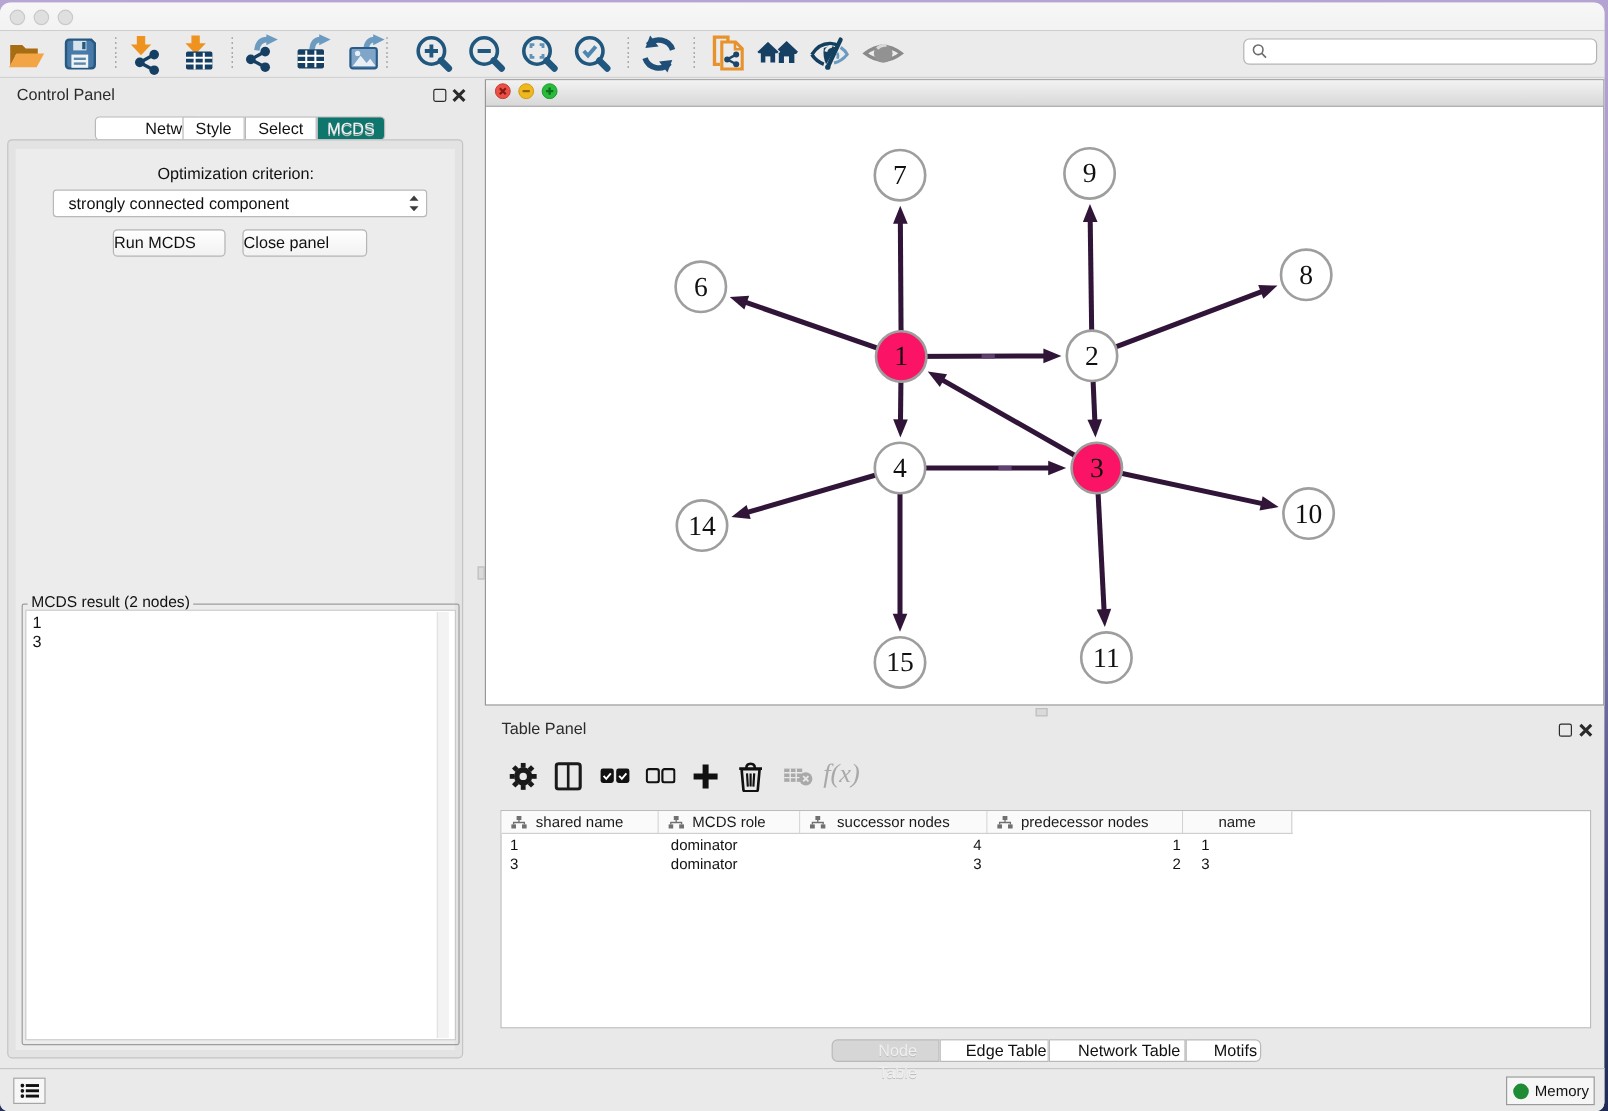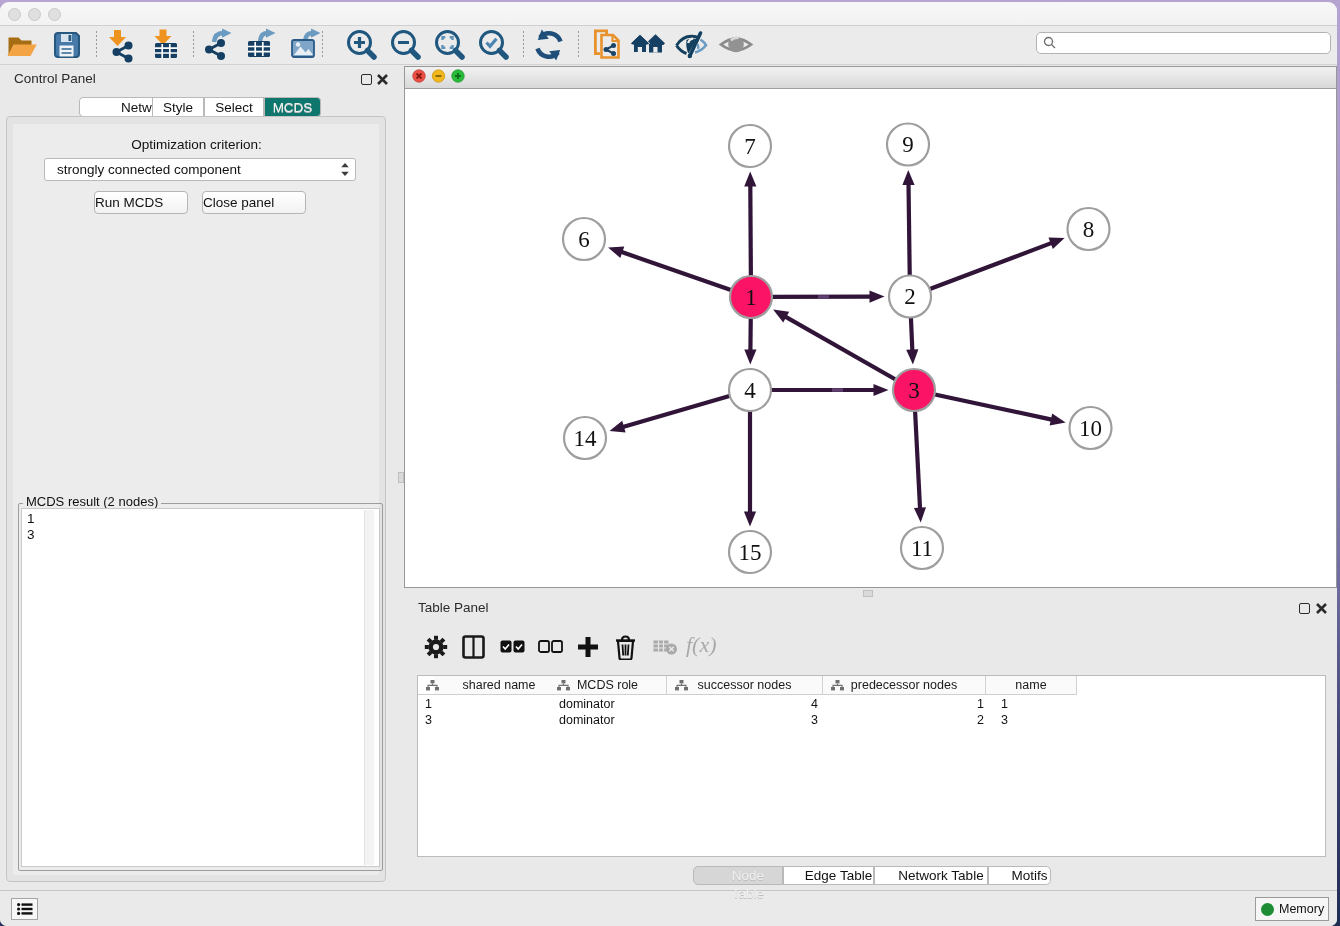--- a/index.html
+++ b/index.html
@@ -307,21 +307,21 @@
 <svg class="a" style="left:653px;top:640px" width="25" height="15" viewBox="0 0 25 15">
  <rect x="0.5" y="0.5" width="15" height="11" fill="#a9a9a9"></rect>
  <path d="M0.5,4 h15 M0.5,8 h15 M5.5,0.5 v11 M10.5,0.5 v11" stroke="#e9e9e9" stroke-width="1.2"></path>
  <circle cx="18.5" cy="9" r="5.5" fill="#a9a9a9"></circle>
  <path d="M16.3,6.8 l4.4,4.4 M20.7,6.8 l-4.4,4.4" stroke="#e9e9e9" stroke-width="1.5"></path>
 </svg>
 <div class="a" style="left:686px;top:632px;font-size:22px;color:#a9a9a9;font-family:'Liberation Serif',serif;font-style:italic;">f(x)</div>
 
 <div class="a" style="left:417px;top:675px;width:909px;height:182px;background:#fff;border:1px solid #bcbcbc;box-sizing:border-box;"></div>
 <div class="a" style="left:418px;top:676px;height:19px;">
- <div class="hcell" style="left:16px;width:131px;">shared name</div>
+ <div class="hcell" style="left:0;width:131px;">shared name</div>
  <div class="hcell" style="left:131px;width:118px;">MCDS role</div>
  <div class="hcell" style="left:249px;width:156px;">successor nodes</div>
  <div class="hcell" style="left:405px;width:163px;">predecessor nodes</div>
  <div class="hcell" style="left:568px;width:91px;">name</div>
  <div class="a" style="left:0;top:18.2px;width:659px;height:1px;background:#cfcfcf;"></div>
 </div>
 <svg class="a" style="left:426px;top:680px" width="13" height="11" viewBox="0 0 13 11">
  <rect x="4.5" y="0" width="4" height="3.4" fill="#707070"></rect>
         <rect x="0" y="7" width="4" height="3.4" fill="#707070"></rect>
         <rect x="9" y="7" width="4" height="3.4" fill="#707070"></rect>

